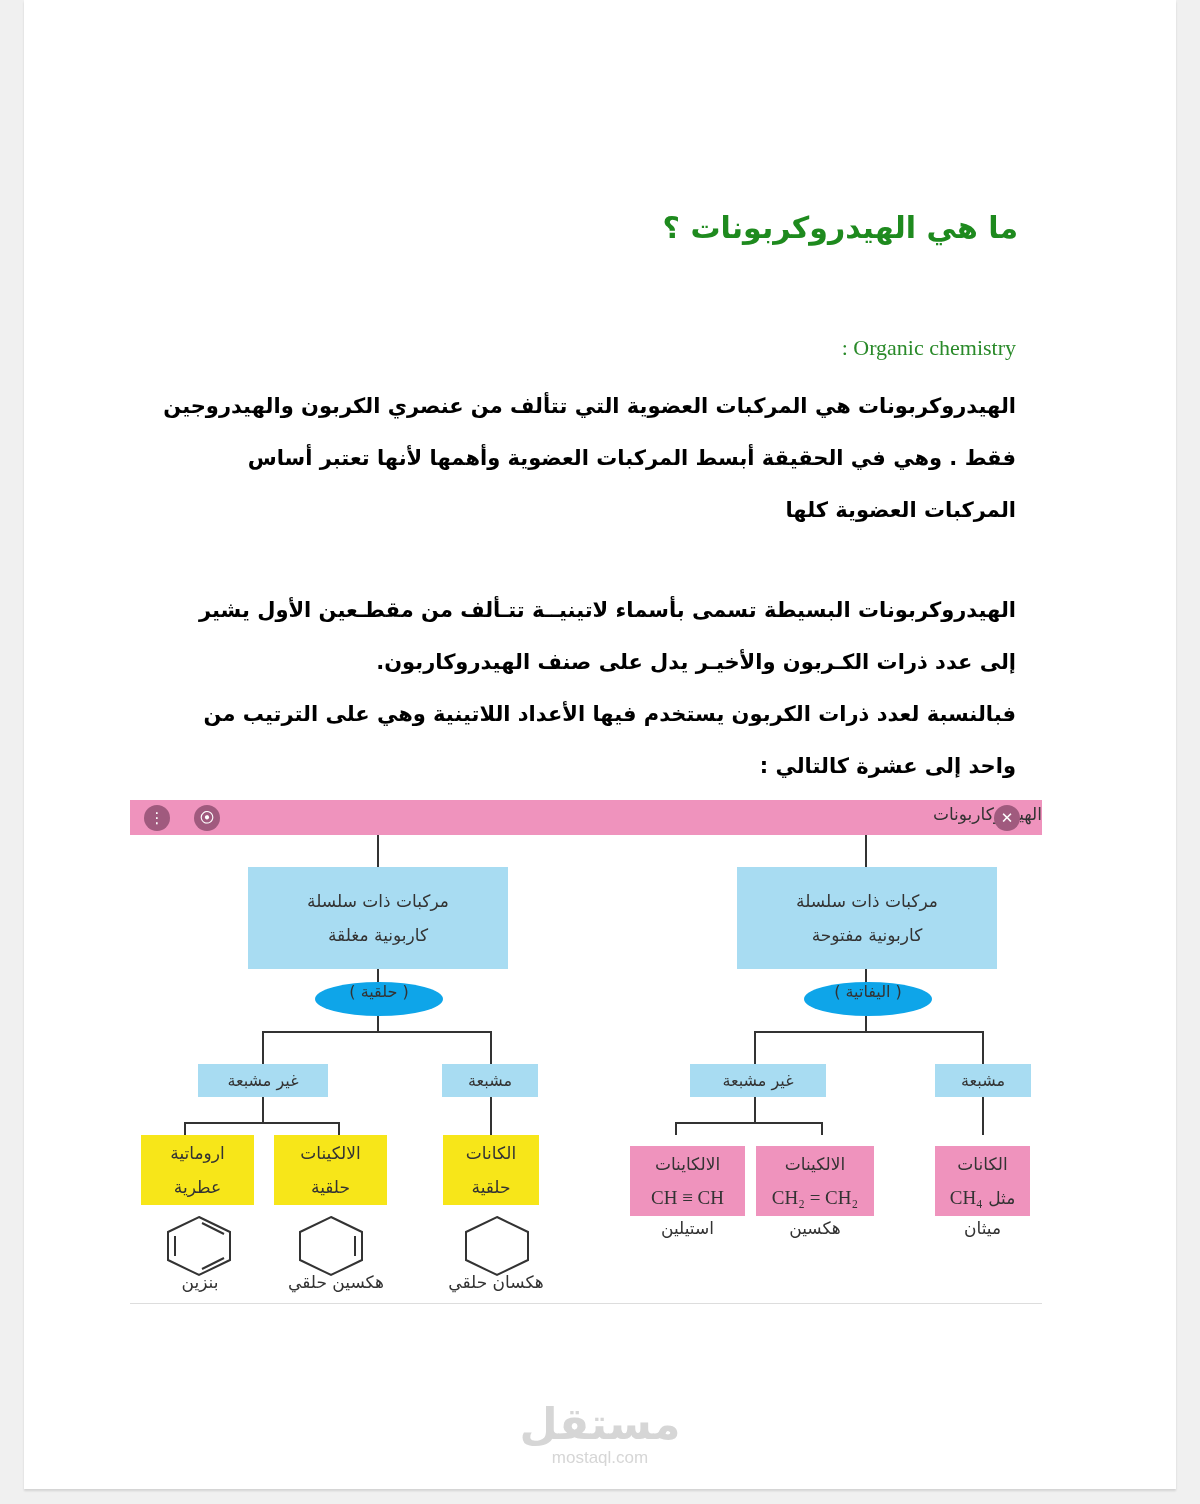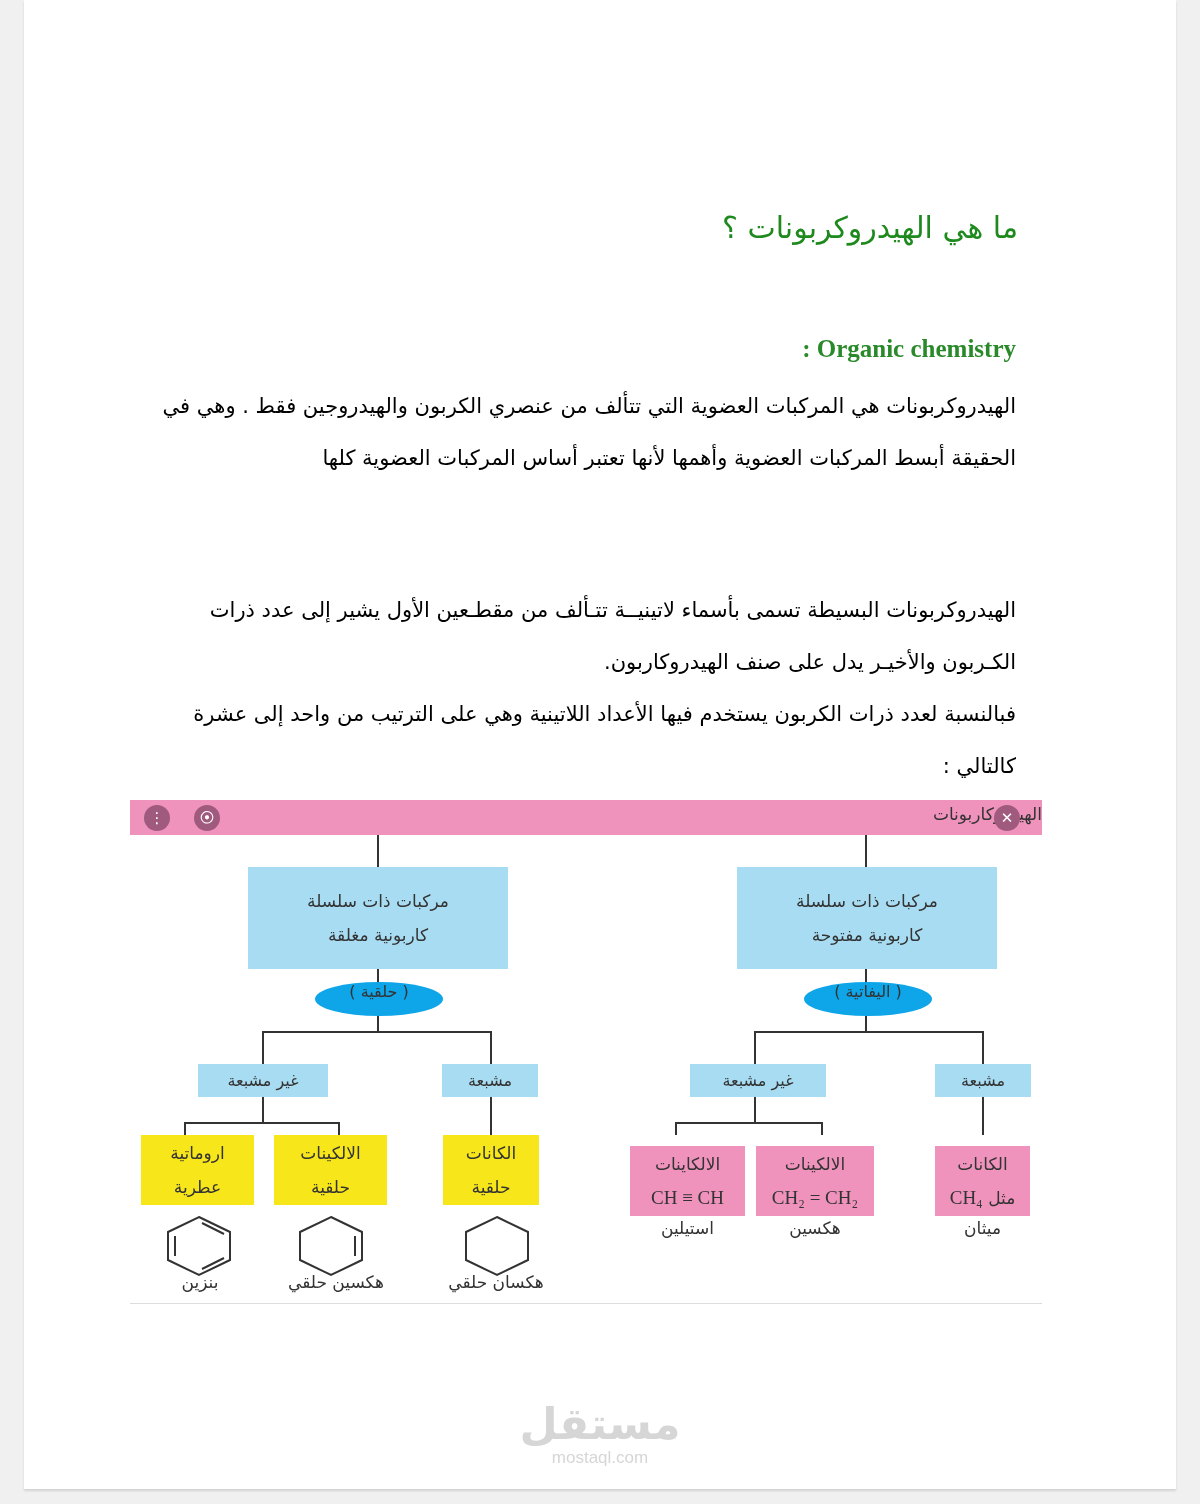--- a/index.html
+++ b/index.html
@@ -8,34 +8,33 @@
 
     .page {
       position: absolute; left: 24px; top: 0; width: 1152px; height: 1489px;
       background: #ffffff;
       box-shadow: 0 2px 2px rgba(0,0,0,0.12);
     }
 
     .title {
       position: absolute; right: 158px; top: 210px;
       direction: rtl; text-align: center;
-      color: #1e8a1e; font-weight: normal; font-size: 30px;
+      color: #1e8a1e; font-weight: bold; font-size: 30px;
       font-family: "DejaVu Sans", sans-serif;
     }
     .subtitle {
       position: absolute; right: 160px; top: 335px;
-      color: #2a8a2a; font-size: 25px;
+      color: #2a8a2a; font-size: 22px;
       font-family: "Liberation Serif", serif;
       direction: ltr;
-      font-weight: bold;
     }
     .para {
       position: absolute; right: 160px; width: 860px;
       direction: rtl; text-align: right;
-      color: #000; font-weight: normal; font-size: 21px; line-height: 52px;
+      color: #000; font-weight: bold; font-size: 21px; line-height: 52px;
       font-family: "DejaVu Sans", sans-serif;
     }
     .para1 { top: 380px; }
     .para2 { top: 584px; }
 
     
     .diagram { position: absolute; left: 106px; top: 800px; width: 912px; height: 506px; }
     .dg-header {
       position: absolute; left: 0; top: 0; width: 912px; height: 35px;
       background: #ef93bd;

